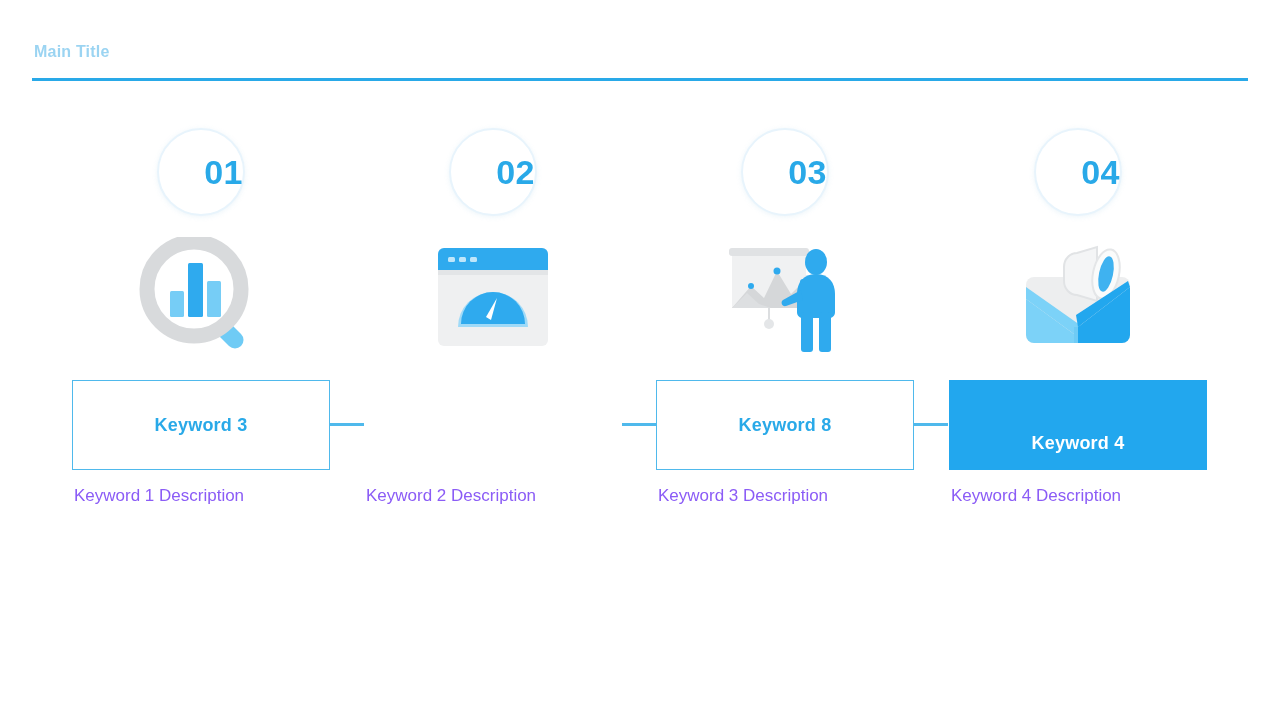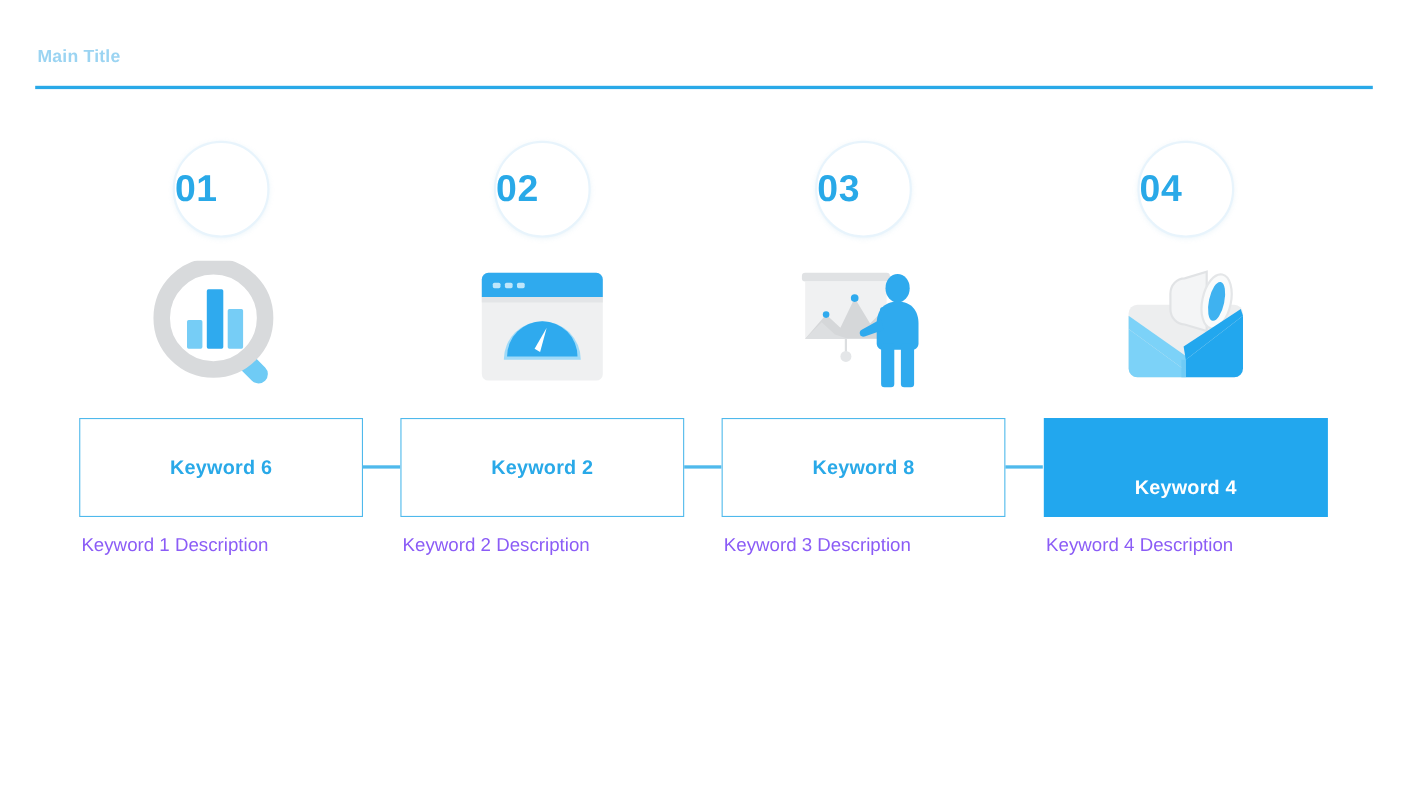--- a/index.html
+++ b/index.html
@@ -63,21 +63,21 @@
     left: 50%;
     transform: translateX(-50%);
     width: 84px;
     height: 84px;
     border-radius: 50%;
     border: 2px solid #E8F4FC;
     background: #ffffff;
     box-shadow: 0 1px 5px rgba(150, 200, 230, 0.18);
     display: flex;
     align-items: center;
-    justify-content: flex-start;
+    justify-content: flex-end;
   }
   .num-text {
     font-size: 34px;
     font-weight: bold;
     color: #29A9E8;
     letter-spacing: 0.5px;
     line-height: 34px;
   }
 
   
@@ -164,21 +164,21 @@
 
         <circle cx="56" cy="52" r="47" fill="none" stroke="#D8DADC" stroke-width="15"></circle>
 
         <rect x="32" y="54" width="14" height="26" rx="1.5" fill="#76CDF6"></rect>
         <rect x="50" y="26" width="15" height="54" rx="1.5" fill="#2FAAEE"></rect>
         <rect x="69" y="44" width="14" height="36" rx="1.5" fill="#76CDF6"></rect>
       </svg>
     </div>
 
     <div class="kw-box">
-      <span class="kw-label">Keyword 6</span>
+      <span class="kw-label">Keyword 3</span>
     </div>
     <div class="connector"></div>
     <div class="kw-desc">Keyword 1 Description</div>
   </div>
 
   <div class="col col-2">
     <div class="num-circle">
       <span class="num-text">02</span>
     </div>
 
@@ -196,23 +196,20 @@
         <rect x="3" y="25" width="110" height="5" fill="#E3E5E7"></rect>
 
         <path d="M23 82a35 35 0 0 1 70 0z" fill="#9FDAF8"></path>
 
         <path d="M26 79a32 32 0 0 1 64 0z" fill="#2FAAEE"></path>
 
         <path d="M62 53 L56 75 L51 72 Z" fill="#FFFFFF"></path>
       </svg>
     </div>
 
-    <div class="kw-box">
-      <span class="kw-label">Keyword 2</span>
-    </div>
     <div class="connector"></div>
     <div class="kw-desc">Keyword 2 Description</div>
   </div>
 
   <div class="col col-3">
     <div class="num-circle">
       <span class="num-text">03</span>
     </div>
 
     <div class="icon-wrap">

